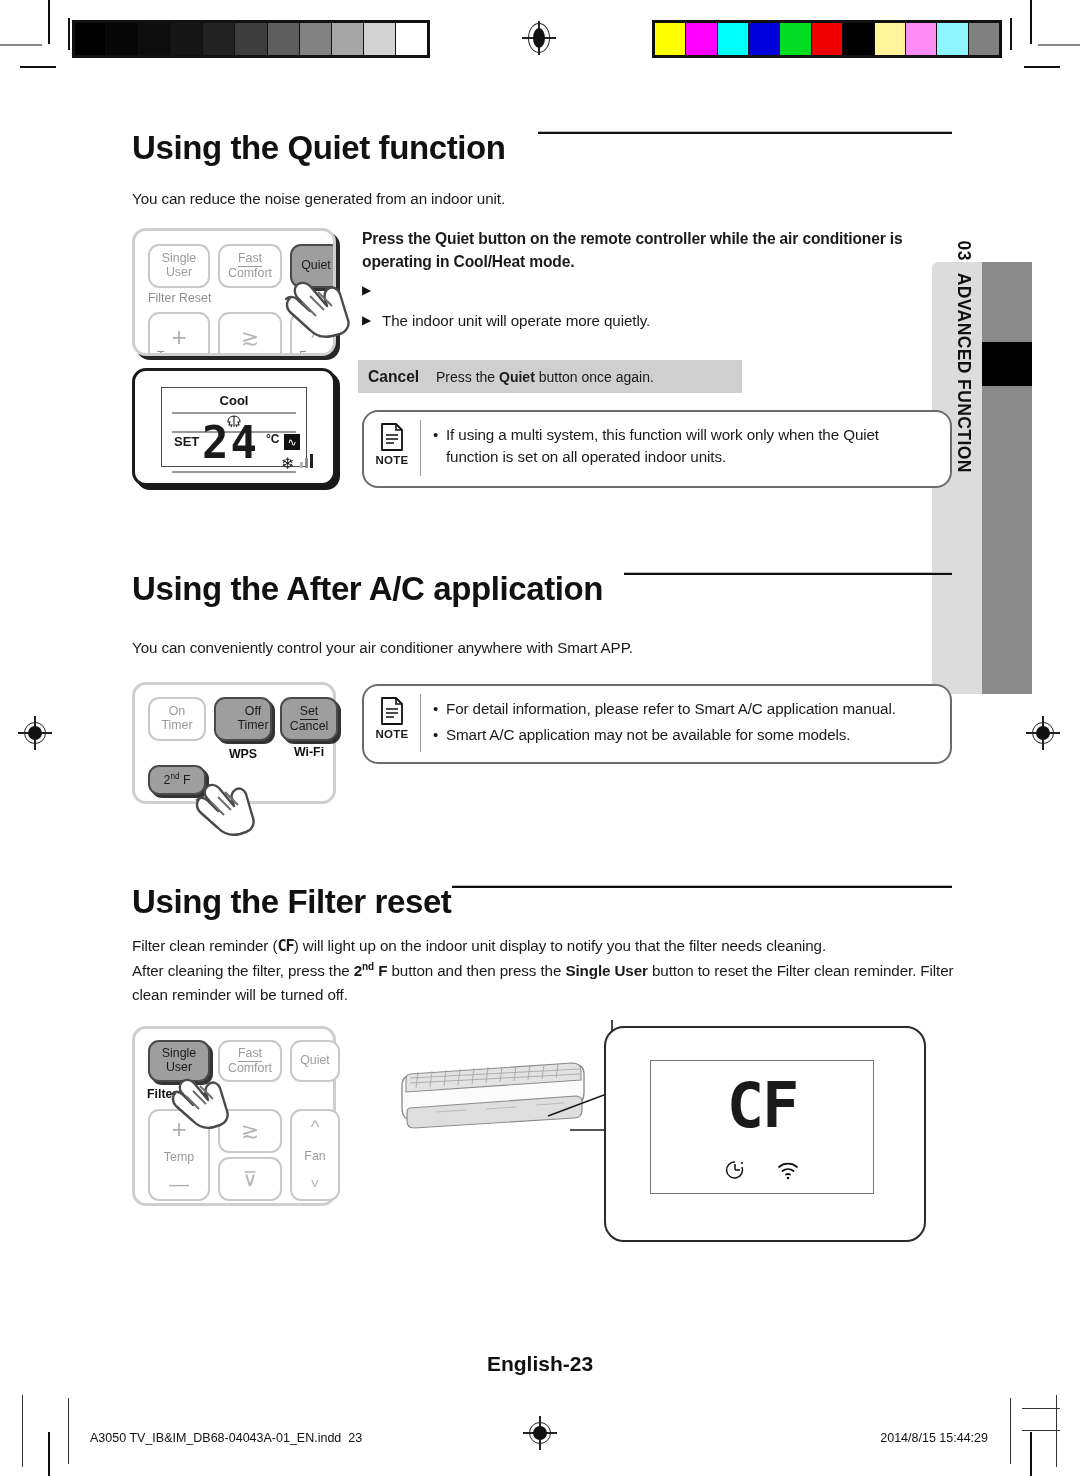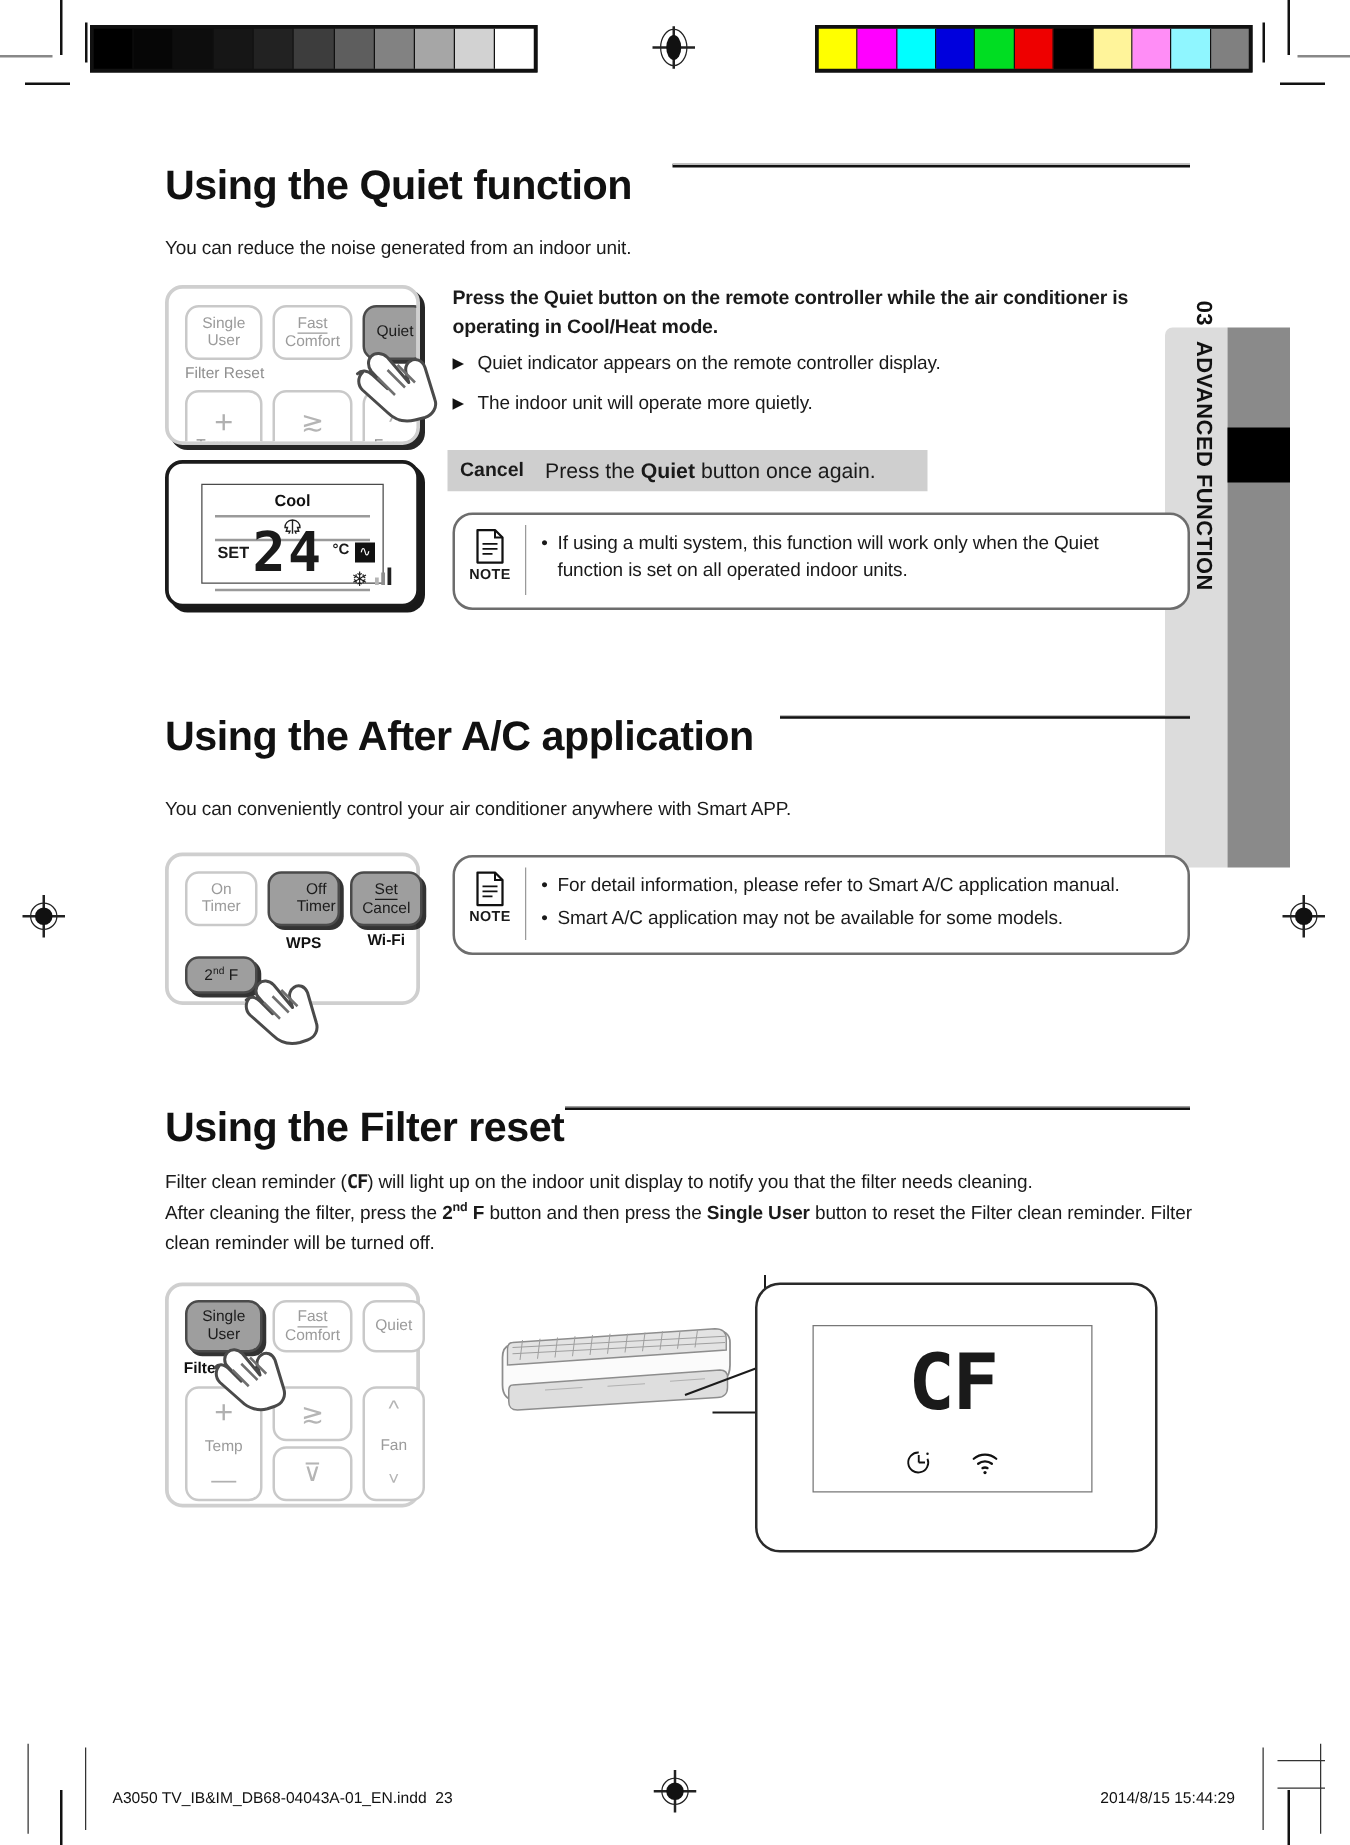--- a/index.html
+++ b/index.html
@@ -119,21 +119,21 @@
 
   
   #cancel-strip {
     position:absolute; left:358px; top:360px; width:384px; height:33px;
     background:#cfcfcf;
     display:flex; align-items:center;
   }
   #cancel-strip .cancel-label {
     font-size:15.6px; font-weight:bold; margin-left:10px; width:68px;
   }
-  #cancel-strip .cancel-desc { font-size:17px; }
+  #cancel-strip .cancel-desc { font-size:14px; }
 
   
   .note-box {
     position:absolute;
     border:2px solid #6d6d6d;
     border-radius:16px;
     background:#fff;
     display:flex;
     align-items:flex-start;
   }
@@ -404,21 +404,20 @@
     </div>
   </div>
 
   <div id="quiet-instruction">
     <span>Press the </span><b>Quiet</b><span> button on the remote controller while the air conditioner is operating in Cool/Heat mode.</span>
   </div>
 
   <div class="bullet-list" style="left:362px;top:280px;width:580px;">
     <div class="bullet-row">
       <span class="tri">▶</span>
-      <span>Quiet indicator appears on the remote controller display.</span>
     </div>
     <div class="bullet-row">
       <span class="tri">▶</span>
       <span>The indoor unit will operate more quietly.</span>
     </div>
   </div>
 
   <div id="cancel-strip">
     <div class="cancel-label">Cancel</div>
     <div class="cancel-desc">
@@ -576,19 +575,20 @@
         <svg width="24" height="22" viewBox="0 0 24 22">
           <path d="M3 8 A14 14 0 0 1 21 8" fill="none" stroke="#111" stroke-width="1.8" stroke-linecap="round"></path>
           <path d="M6.5 12 A9 9 0 0 1 17.5 12" fill="none" stroke="#111" stroke-width="1.8" stroke-linecap="round"></path>
           <path d="M10 15.5 A4.5 4.5 0 0 1 14 15.5" fill="none" stroke="#111" stroke-width="1.8" stroke-linecap="round"></path>
           <circle cx="12" cy="19" r="1.3" fill="#111"></circle>
         </svg>
       </div>
     </div>
   </div>
 
+  <div id="page-number">English-23</div>
 
   <div id="footer-left" style="left:90px;top:1431px;text-align:center;">
     <span>A3050 TV_IB&amp;IM_DB68-04043A-01_EN.indd</span>&nbsp;&nbsp;<span>23</span>
   </div>
   <div id="footer-right" style="right:92px;top:1431px;">2014/8/15   15:44:29</div>
 
 </div>
 
 </body></html>

